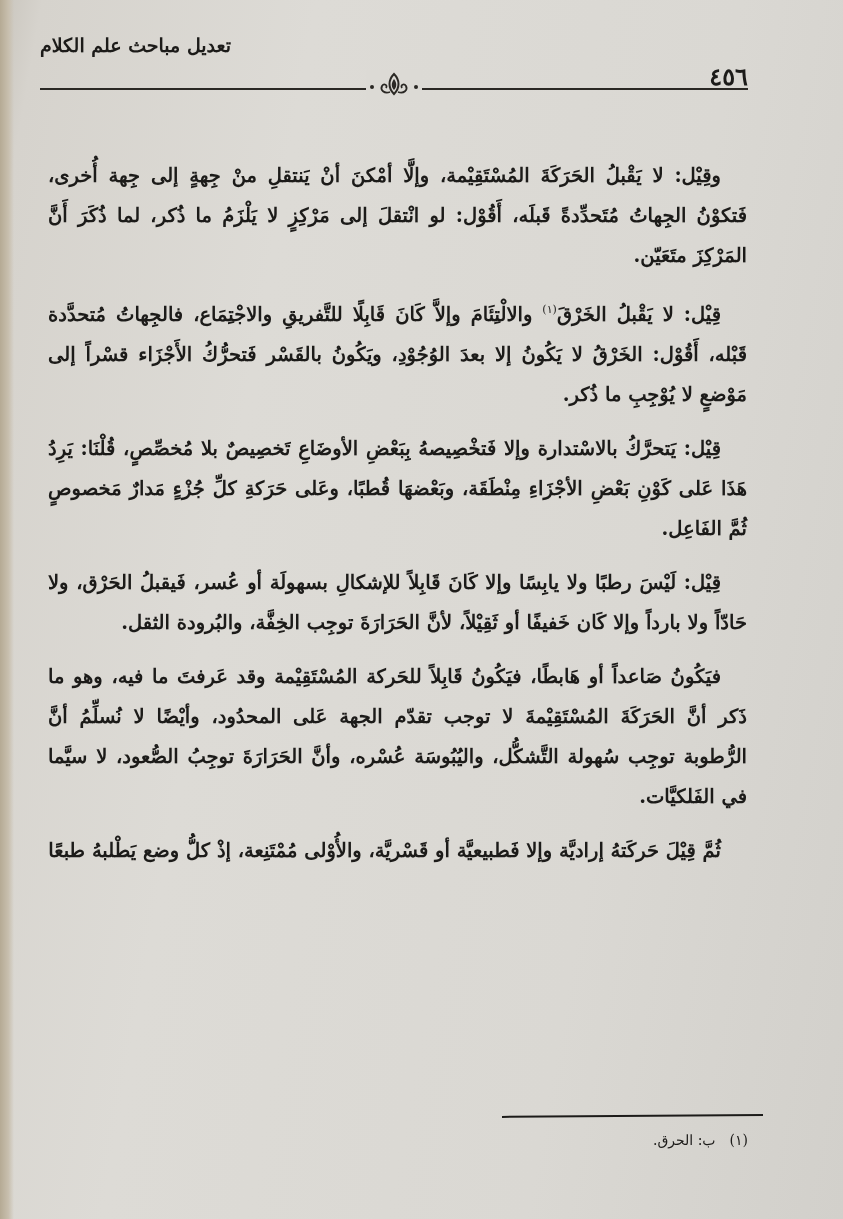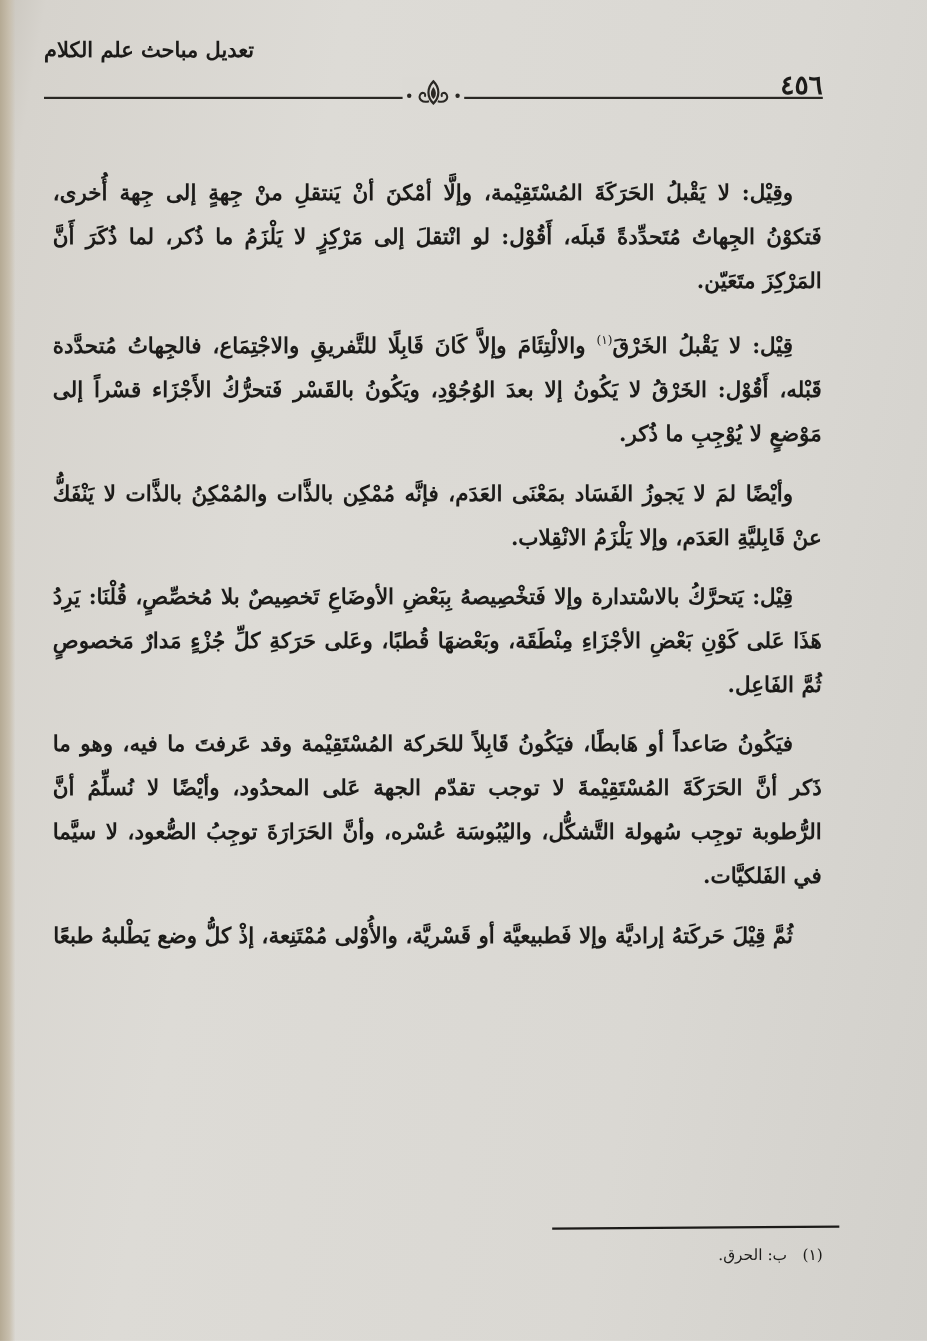--- a/index.html
+++ b/index.html
@@ -127,22 +127,22 @@
       <path d="M26 7 C23 11 23 15 26 18 C29 15 29 11 26 7 Z" fill="#2a2824"></path>
       <path d="M22 20 C16 22 12 18 14 14 C16 11 20 13 18 16" fill="none" stroke="#2a2824" stroke-width="1.8"></path>
       <path d="M30 20 C36 22 40 18 38 14 C36 11 32 13 34 16" fill="none" stroke="#2a2824" stroke-width="1.8"></path>
     </svg>
   </div>
 </div>
 
 <div class="body-text">
   <p class="para">وقِيْل: لا يَقْبلُ الحَرَكَةَ المُسْتَقِيْمة، وإلَّا أمْكنَ أنْ يَنتقلِ منْ جِهةٍ إلى جِهة أُخرى، فَتكوْنُ الجِهاتُ مُتَحدِّدةً قَبلَه، أَقُوْل: لو انْتقلَ إلى مَرْكِزٍ لا يَلْزَمُ ما ذُكر، لما ذُكَرَ أَنَّ المَرْكِزَ متَعَيّن.</p>
   <p class="para"><span>قِيْل: لا يَقْبلُ الخَرْقَ</span><span class="fn-ref">(١)</span> <span>والالْتِئَامَ وإلاَّ كَانَ قَابِلًا للتَّفريقِ والاجْتِمَاع، فالجِهاتُ مُتحدَّدة قَبْله، أَقُوْل: الخَرْقُ لا يَكُونُ إلا بعدَ الوُجُوْدِ، ويَكُونُ بالقَسْر فَتحرُّكُ الأَجْزَاء قسْراً إلى مَوْضعٍ لا يُوْجِبِ ما ذُكر.</span></p>
-  <p class="para">وأيْضًا لمَ لا يَجوزُ الفَسَاد بمَعْنَى العَدَم، فإنَّه مُمْكِن بالذَّات والمُمْكِنُ بالذَّات لا يَنْفَكُّ عنْ قَابِليَّةِ العَدَم، وإلا يَلْزَمُ الانْقِلاب.</p>
   <p class="para">قِيْل: يَتحرَّكُ بالاسْتدارة وإلا فَتخْصِيصهُ بِبَعْضِ الأوضَاعِ تَخصِيصٌ بلا مُخصِّصٍ، قُلْنَا: يَرِدُ هَذَا عَلى كَوْنِ بَعْضِ الأجْزَاءِ مِنْطَقَة، وبَعْضهَا قُطبًا، وعَلى حَرَكةِ كلِّ جُزْءٍ مَدارٌ مَخصوصٍ ثُمَّ الفَاعِل.</p>
+  <p class="para">قِيْل: لَيْسَ رطبًا ولا يابِسًا وإلا كَانَ قَابِلاً للإشكالِ بسهولَة أو عُسر، فَيقبلُ الحَرْق، ولا حَادّاً ولا بارداً وإلا كَان خَفيفًا أو ثَقِيْلاً، لأنَّ الحَرَارَةَ توجِب الخِفَّة، والبُرودة الثقل.</p>
   <p class="para">فيَكُونُ صَاعداً أو هَابطًا، فيَكُونُ قَابِلاً للحَركة المُسْتَقِيْمة وقد عَرفتَ ما فيه، وهو ما ذَكر أنَّ الحَرَكَةَ المُسْتَقِيْمةَ لا توجب تقدّم الجهة عَلى المحدُود، وأيْضًا لا نُسلِّمُ أنَّ الرُّطوبة توجِب سُهولة التَّشكُّل، واليُبُوسَة عُسْره، وأنَّ الحَرَارَةَ توجِبُ الصُّعود، لا سيَّما في الفَلكيَّات.</p>
   <p class="para">ثُمَّ قِيْلَ حَركَتهُ إراديَّة وإلا فَطبيعيَّة أو قَسْريَّة، والأُوْلى مُمْتَنِعة، إذْ كلُّ وضع يَطْلبهُ طبعًا</p>
 </div>
 
 <div class="footnote-rule"></div>
 
 <div class="footnote">
   <span class="fn-num">(١)</span><span>ب: الحرق.</span>
 </div>
 

